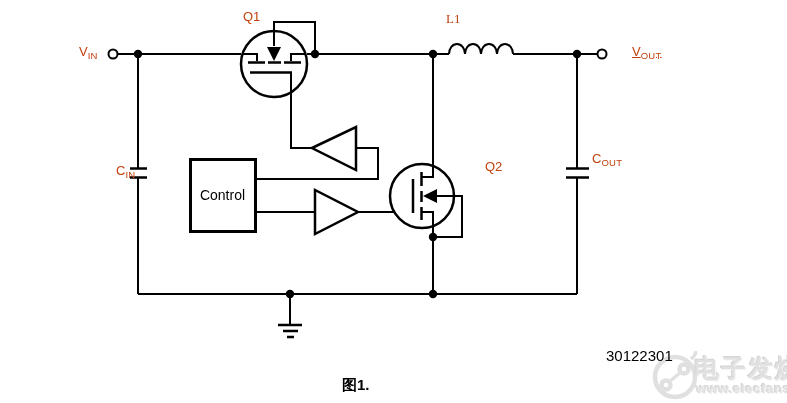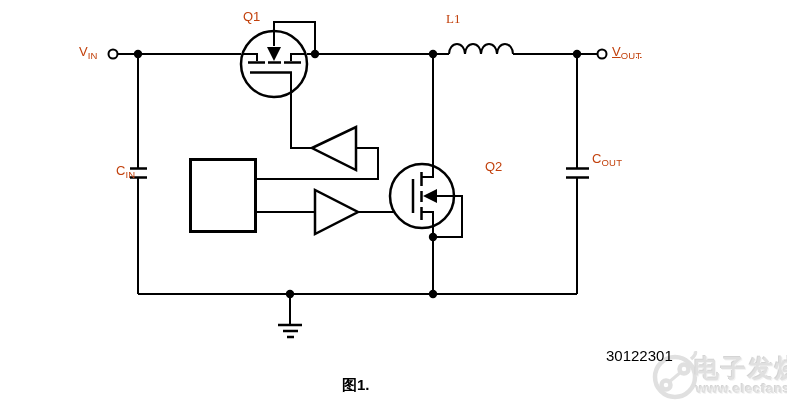--- a/index.html
+++ b/index.html
@@ -123,30 +123,31 @@
         <circle cx="433" cy="294" r="4.2"></circle>
       </g>
 
       <circle cx="113" cy="54" r="4.5" fill="#fff"></circle>
       <circle cx="602" cy="54" r="4.5" fill="#fff"></circle>
     </g>
   </svg>
 
   <span class="lbl" style="left:79px;top:45px;"><span>V</span><sub>IN</sub></span>
 
-  <span class="lbl" style="left:612px;top:45px;text-decoration:underline;"><span>V</span><sub>OUT</sub></span>
+  <span class="lbl" style="left:632px;top:45px;text-decoration:underline;"><span>V</span><sub>OUT</sub></span>
 
   <span class="lbl" style="left:116px;top:164px;"><span>C</span><sub>IN</sub></span>
 
   <span class="lbl" style="left:592px;top:152px;"><span>C</span><sub>OUT</sub></span>
 
   <span class="lbl" style="left:243px;top:10px;">Q1</span>
   <span class="lbl" style="left:457px;top:160px;margin-left:28px;">Q2</span>
   <span class="lbl" style="left:446px;top:12px;font-family:Liberation Serif, serif;">L1</span>
 
+  <div id="control-label">Control</div>
 
   <div id="part-number">30122301</div>
   <div id="caption">图1.</div>
 
   <div id="wm-brand">电子发烧友</div>
   <div id="wm-url">www.elecfans.com</div>
 
 </div>
 
 </body></html>

